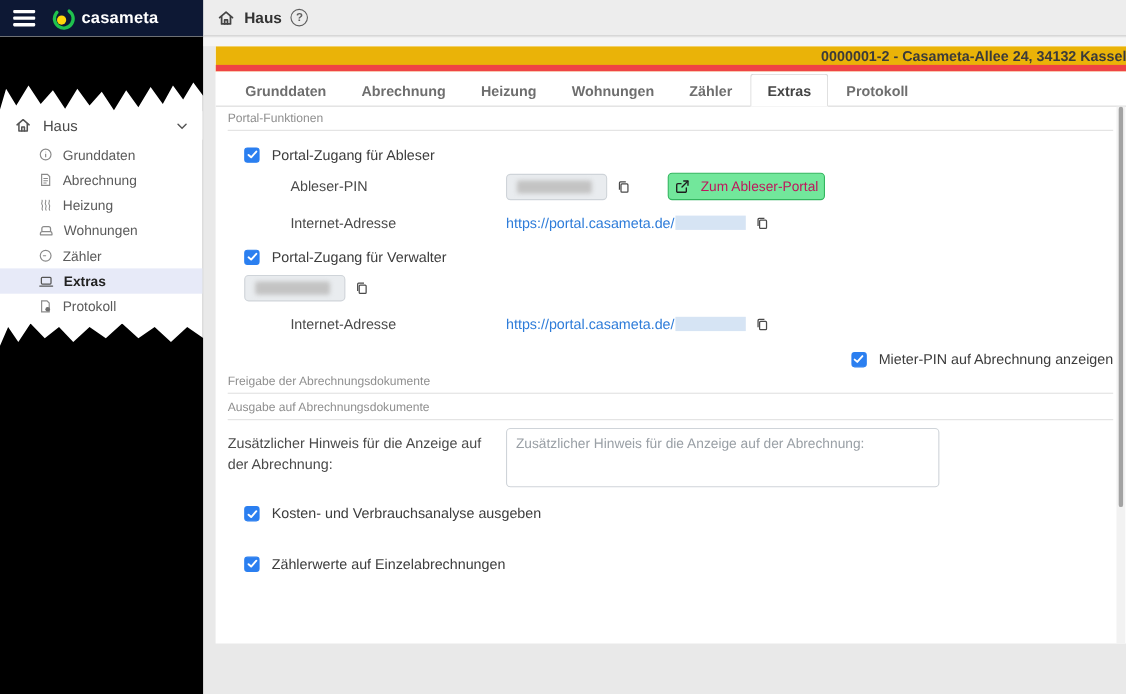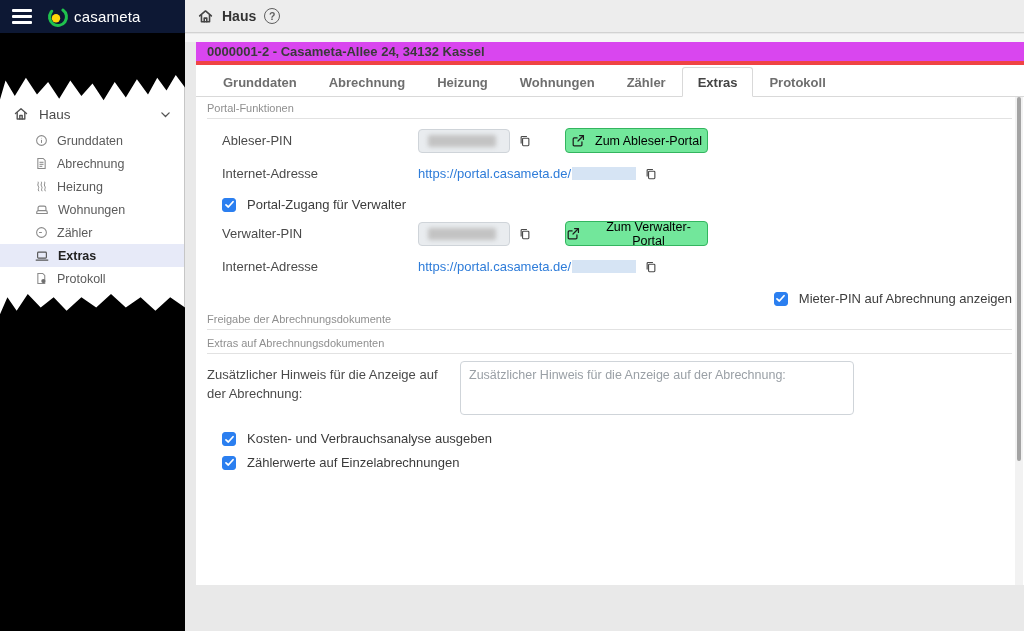--- a/index.html
+++ b/index.html
@@ -9,21 +9,21 @@
     font-family:"Liberation Sans", sans-serif; background:#e9e9e9;
   }
   
   .sidebar{ position:absolute; left:0; top:0; width:185px; height:631px;
     background:#fff; border-right:1px solid #c6c6c6; }
   .brand-bar{ position:absolute; left:0; top:0; width:185px; height:33px;
     background:#0d1834; display:flex; align-items:center; padding:0 12px; }
   .burger{ width:20px; display:flex; flex-direction:column; gap:3.5px; cursor:pointer; background:none; border:none; }
   .burger span{ display:block; height:2.5px; background:#fff; border-radius:1px; }
   .logo{ display:flex; align-items:center; margin-left:14px; gap:4px; }
-  .brand-text{ color:#fff; font-weight:normal; font-size:15px; letter-spacing:.2px; }
+  .brand-text{ color:#fff; font-weight:bold; font-size:15px; letter-spacing:.2px; }
   .redact-top{ position:absolute; left:0; top:33px; width:185px; height:70px; background:#000;
     clip-path:polygon(0 0,100% 0,100% 78%,95% 60%,90% 82%,85% 64%,80% 88%,74% 66%,68% 92%,62% 70%,56% 96%,50% 72%,44% 90%,38% 68%,32% 94%,26% 70%,20% 88%,14% 64%,8% 90%,3% 68%,0 95%); }
   .redact-bottom{ position:absolute; left:0; top:294px; width:185px; height:337px; background:#000;
     clip-path:polygon(0 6%,4% 1%,9% 5%,15% 0,22% 4%,29% 1%,36% 5%,44% 1%,52% 4%,60% 0,68% 4%,76% 1%,84% 5%,92% 1%,100% 4%,100% 100%,0 100%); }
   .nav-header{ position:absolute; left:0; top:101px; width:184px; height:26px;
     display:flex; align-items:center; padding:0 12px 0 13px; cursor:pointer; background:#fff; }
   .nav-header .lbl{ font-size:13.5px; color:#4a4a4a; margin-left:10px; flex:1; }
   .nav{ position:absolute; left:0; top:129px; width:184px; list-style:none; }
   .nav-item{ height:23px; display:flex; align-items:center; padding-left:35px; cursor:pointer; }
   .nav-item .lbl{ font-size:12.5px; color:#5b5b5b; margin-left:9px; }
@@ -33,49 +33,49 @@
   
   .main{ position:absolute; left:185px; top:0; width:839px; height:631px; background:#e9e9e9; }
   .topbar{ position:absolute; left:0; top:0; width:839px; height:33px; background:#ededed;
     border-bottom:1px solid #d2d2d2; display:flex; align-items:center; padding:0 12px; }
   .topbar .title{ font-size:14px; font-weight:bold; color:#333; margin:0 8px 0 8px; }
   .help{ width:16px; height:16px; border:1.4px solid #5f5f5f; border-radius:50%;
     display:inline-flex; align-items:center; justify-content:center;
     font-size:10.5px; font-weight:bold; color:#5f5f5f; cursor:pointer; }
   .strip{ position:absolute; left:0; top:34px; width:839px; height:8px; background:#f5f5f5; }
   .card{ position:absolute; left:11px; top:42px; width:828px; height:543px; background:#fff; overflow:hidden; }
-  .card-header{ height:23px; background:#d946ef; border-bottom:4px solid #ef4444;
-    display:flex; align-items:center; padding-left:11px; }
+  .card-header{ height:23px; background:#eab308; border-bottom:6px solid #ef4444;
+    display:flex; align-items:center; padding-left:11px;justify-content:flex-end; }
   .card-header .addr{ font-size:13px; font-weight:bold; color:#3a3a3a; }
   .tabs{ height:32px; display:flex; align-items:flex-end; padding-left:11px;
     border-bottom:1px solid #d9d9d9; background:#fff; }
   .tab{ padding:7px 15px 6px; font-size:13px; font-weight:bold; color:#6e6e6e;
     cursor:pointer; border:1px solid transparent; margin-bottom:-1px; }
   .tab.active{ background:#fff; color:#444; border:1px solid #d9d9d9; border-bottom:1px solid #fff;
     border-radius:3px 3px 0 0; }
   .content{ padding:2px 12px 0 11px; }
   .section-label{ margin-top:0; font-size:11px; color:#8f8f8f; padding:3px 0 4px 0;
     border-bottom:1px solid #e2e2e2; }
   .mt{ margin-top:4px; }
   .cb-row{ display:flex; align-items:center; margin:14px 0 0 15px; }
   .checkbox{ width:14px; height:14px; border:1px solid #c2c2c2; border-radius:3px; background:#fff;
     display:inline-flex; align-items:center; justify-content:center; cursor:pointer; flex:none; }
   .checkbox svg{ display:none; }
   .checkbox.checked{ background:#2b7ff0; border-color:#2b7ff0; }
   .checkbox.checked svg{ display:block; }
   .cb-label{ font-size:13px; color:#3c3c3c; margin-left:11px; }
   .field-row{ display:flex; align-items:center; margin-left:15px; }
-  .field-label{ width:196px; font-size:13px; color:#4a4a4a; flex:none; }
+  .field-label{ width:196px; font-size:13px; color:#4a4a4a; flex:none;margin-left:42px; }
   .pin-input{ width:92px; height:24px; background:#e9ecef; border:1px solid #cfd4d9; border-radius:4px;
     display:flex; align-items:center; padding-left:9px; cursor:text; }
   .pin-redact{ width:68px; height:12px; background:#c3c3c3; border-radius:2px; filter:blur(2px); }
   .copy-btn{ background:none; border:none; cursor:pointer; margin-left:8px; display:inline-flex; padding:0; }
   .portal-btn{ margin-left:33px; height:25px; width:143px; background:#72e79b; border:1px solid #33b55f;
     border-radius:4px; display:inline-flex; align-items:center; justify-content:center; gap:10px;
-    font-family:inherit; font-size:12.5px; color:#000000; cursor:pointer; }
+    font-family:inherit; font-size:12.5px; color:#be185d; cursor:pointer; }
   .link{ font-size:13px; color:#2e7cd9; text-decoration:none; cursor:pointer; }
   .link-redact{ display:inline-block; width:64px; height:13px; background:#d6e4f4; margin-left:1px;
     vertical-align:middle; }
   .hint-row{ display:flex; margin:7px 0 0 0; }
   .hint-label{ width:240px; font-size:13px; color:#4a4a4a; line-height:1.45; padding-top:5px; margin-right:13px; flex:none; }
   .hint-textarea{ width:394px; height:54px; border:1px solid #cfd4d9; border-radius:4px; resize:none;
     font-family:inherit; font-size:12.5px; color:#444; padding:6px 8px; }
   .hint-textarea::placeholder{ color:#9aa0a6; }
   .vscroll{ position:absolute; left:830px; top:97px; width:8px; height:488px; background:#f2f2f2; }
   .vscroll .thumb{ position:absolute; left:2px; top:0; width:4px; height:364px; background:#a3a3a3; border-radius:2px; cursor:pointer; }
@@ -218,20 +218,28 @@
         <div class="tab"><span>Wohnungen</span></div>
         <div class="tab"><span>Zähler</span></div>
         <div class="tab active"><span>Extras</span></div>
         <div class="tab"><span>Protokoll</span></div>
       </div>
 
       <div class="content">
 
         <div class="section-label">Portal-Funktionen</div>
 
+        <div class="cb-row">
+          <span class="checkbox checked">
+            <svg width="11" height="11" viewBox="0 0 14 14" fill="none" stroke="#fff" stroke-width="2.2" stroke-linecap="round" stroke-linejoin="round">
+                <polyline points="2.5,7.5 5.5,10.2 11.5,3.5"></polyline>
+              </svg>
+          </span>
+          <span class="cb-label">Portal-Zugang für Ableser</span>
+        </div>
 
         <div class="field-row" style="margin-top:9px;">
           <span class="field-label">Ableser-PIN</span>
           <div class="pin-input">
             <div class="pin-redact"></div>
           </div>
           <button class="copy-btn">
             <svg width="14" height="14" viewBox="0 0 16 16" fill="none" stroke="#4a4a4a" stroke-width="1.3">
               <rect x="5.2" y="4.8" width="7.2" height="8.6" rx="1"></rect>
                 <path d="M3.6 10.8 V3.8 a1 1 0 0 1 1-1 h5.6"></path>
@@ -264,40 +272,29 @@
         <div class="cb-row" style="margin-top:16px;">
           <span class="checkbox checked">
             <svg width="11" height="11" viewBox="0 0 14 14" fill="none" stroke="#fff" stroke-width="2.2" stroke-linecap="round" stroke-linejoin="round">
                 <polyline points="2.5,7.5 5.5,10.2 11.5,3.5"></polyline>
               </svg>
           </span>
           <span class="cb-label">Portal-Zugang für Verwalter</span>
         </div>
 
         <div class="field-row" style="margin-top:9px;">
-          <span class="field-label">Verwalter-PIN</span>
           <div class="pin-input">
             <div class="pin-redact"></div>
           </div>
           <button class="copy-btn">
             <svg width="14" height="14" viewBox="0 0 16 16" fill="none" stroke="#4a4a4a" stroke-width="1.3">
               <rect x="5.2" y="4.8" width="7.2" height="8.6" rx="1"></rect>
                 <path d="M3.6 10.8 V3.8 a1 1 0 0 1 1-1 h5.6"></path>
             </svg>
             </button>
-          <button class="portal-btn">
-            <span class="icon">
-              <svg width="14" height="14" viewBox="0 0 16 16" fill="none" stroke="#1d1d1d" stroke-width="1.4" stroke-linecap="round" stroke-linejoin="round">
-                <path d="M12.5 9 v3.3 a1.2 1.2 0 0 1 -1.2 1.2 H3.7 a1.2 1.2 0 0 1 -1.2 -1.2 V5.7 a1.2 1.2 0 0 1 1.2 -1.2 H7"></path>
-                <polyline points="9.8,1.8 14.2,1.8 14.2,6.2"></polyline>
-                  <line x1="14" y1="2" x2="8" y2="8"></line>
-              </svg>
-              </span>
-            <span>Zum Verwalter-Portal</span>
-          </button>
         </div>
 
         <div class="field-row" style="margin-top:13px;">
           <span class="field-label">Internet-Adresse</span>
           <a class="link">https://portal.casameta.de/</a>
           <span class="link-redact"></span>
           <button class="copy-btn">
             <svg width="14" height="14" viewBox="0 0 16 16" fill="none" stroke="#4a4a4a" stroke-width="1.3">
               <rect x="5.2" y="4.8" width="7.2" height="8.6" rx="1"></rect>
                 <path d="M3.6 10.8 V3.8 a1 1 0 0 1 1-1 h5.6"></path>
@@ -310,38 +307,38 @@
             <svg width="11" height="11" viewBox="0 0 14 14" fill="none" stroke="#fff" stroke-width="2.2" stroke-linecap="round" stroke-linejoin="round">
                 <polyline points="2.5,7.5 5.5,10.2 11.5,3.5"></polyline>
               </svg>
           </span>
           <span class="cb-label">Mieter-PIN auf Abrechnung anzeigen</span>
         </div>
 
         <div class="section-label mt">Freigabe der Abrechnungsdokumente</div>
 
 
-        <div class="section-label mt">Extras auf Abrechnungsdokumenten</div>
+        <div class="section-label mt">Ausgabe auf Abrechnungsdokumente</div>
 
         <div class="hint-row">
           <span class="hint-label">Zusätzlicher Hinweis für die Anzeige auf der Abrechnung:</span>
           <textarea class="hint-textarea" placeholder="Zusätzlicher Hinweis für die Anzeige auf der Abrechnung:" style=""></textarea>
         </div>
 
         <div class="cb-row" style="margin-top:16px;align-items:flex-end;">
           <span class="checkbox checked">
             <svg width="11" height="11" viewBox="0 0 14 14" fill="none" stroke="#fff" stroke-width="2.2" stroke-linecap="round" stroke-linejoin="round">
                 <polyline points="2.5,7.5 5.5,10.2 11.5,3.5"></polyline>
               </svg>
           </span>
           <span class="cb-label">Kosten- und Verbrauchsanalyse ausgeben</span>
         </div>
 
 
-        <div class="cb-row" style="margin-top:9px;">
+        <div class="cb-row" style="margin-top:31px;">
           <span class="checkbox checked">
             <svg width="11" height="11" viewBox="0 0 14 14" fill="none" stroke="#fff" stroke-width="2.2" stroke-linecap="round" stroke-linejoin="round">
                 <polyline points="2.5,7.5 5.5,10.2 11.5,3.5"></polyline>
               </svg>
           </span>
           <span class="cb-label">Zählerwerte auf Einzelabrechnungen</span>
         </div>
 
       </div>
     </div>

